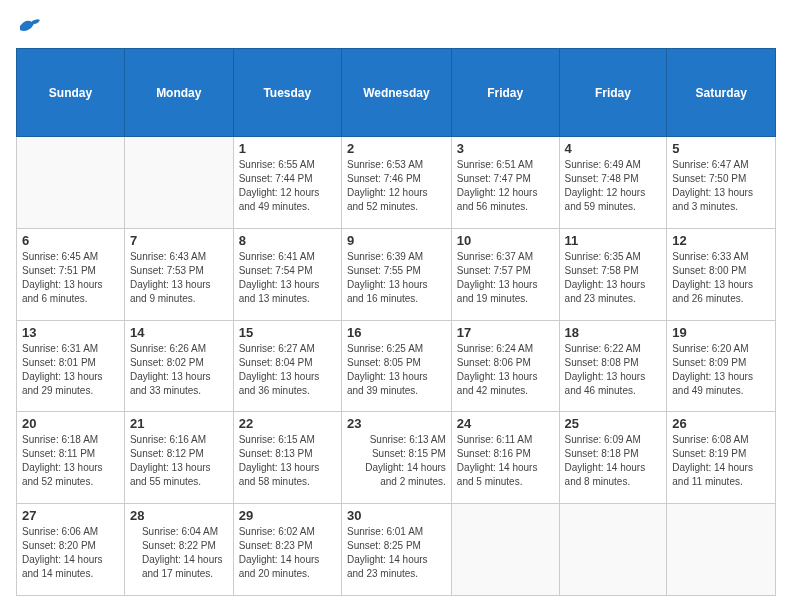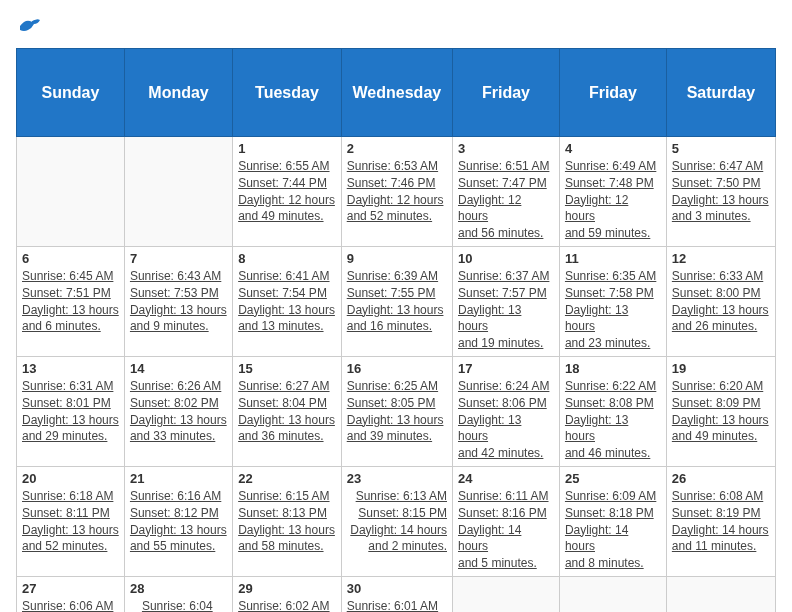--- a/index.html
+++ b/index.html
@@ -62,21 +62,21 @@
     table {
       width: 100%;
       border-collapse: collapse;
       flex: 1;
     }
     .day-header {
       background-color: #2176c7;
       color: white;
       text-align: center;
       padding: 6px 4px;
-      font-size: 16px;
+      font-size: 12px;
       font-weight: bold;
       border: 1px solid #1a5fa0;
     }
     .day-cell {
       vertical-align: top;
       border: 1px solid #ccc;
       padding: 4px 5px;
       width: 113px;
       height: 88px;
       background: #fff;
@@ -85,24 +85,23 @@
       background: #f9f9f9;
     }
     .day-number {
       font-size: 13px;
       font-weight: bold;
       color: #333;
       display: block;
       margin-bottom: 2px;
     }
     .day-info {
-      font-size: 12px;
+      font-size: 10px;
       color: #444;
       line-height: 1.4;
-      text-decoration: underline;
     }
     tr {
       height: 88px;
     }
   </style>
 </head>
 <body>
 
 <div class="page">
   <div class="header">

